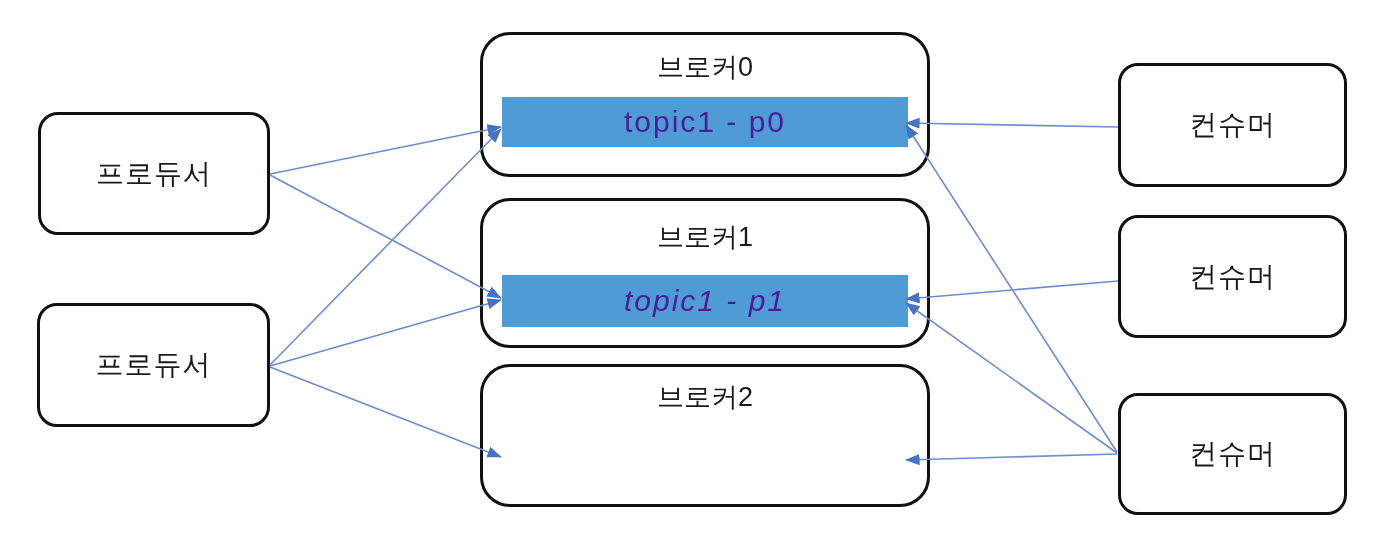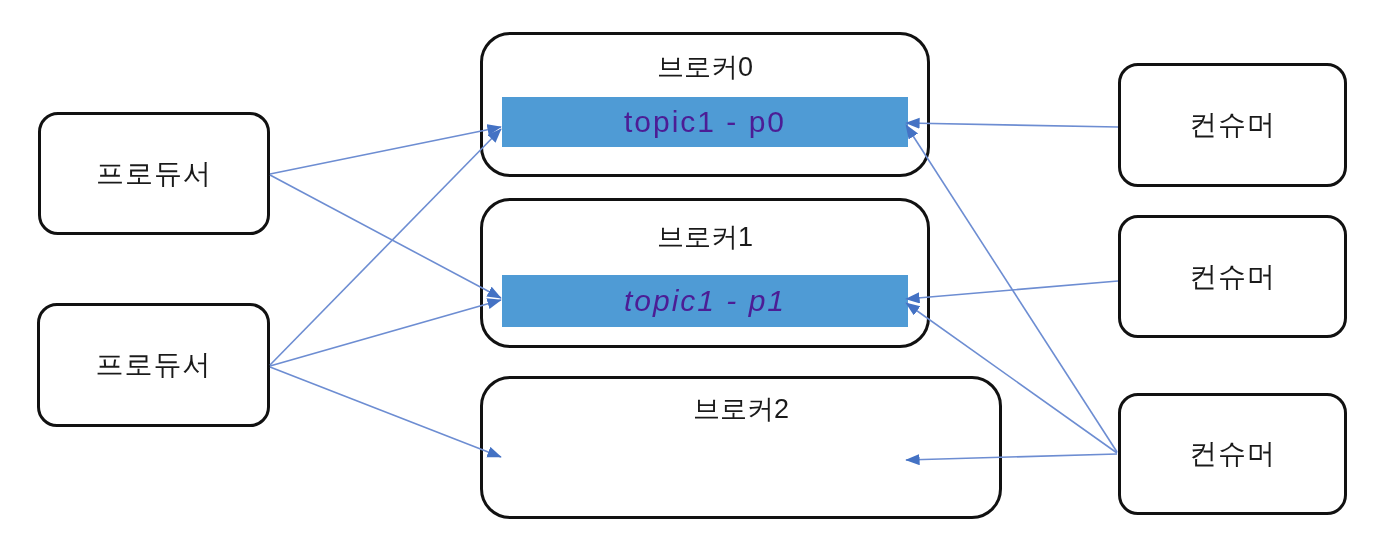--- a/index.html
+++ b/index.html
@@ -77,21 +77,21 @@
   <div class="box broker" style="left:480px; top:32px; width:450px; height:145px;">
     <div class="broker-title" style="top:14px;">브로커0</div>
     <div class="partition" style="top: 62px; height: 50px; background: rgb(79, 155, 213);">topic1 - p0</div>
   </div>
 
   <div class="box broker" style="left:480px; top:198px; width:450px; height:150px;">
     <div class="broker-title" style="top:18px;">브로커1</div>
     <div class="partition" style="top: 74px; height: 52px; background: rgb(79, 155, 213); font-style: italic;">topic1 - p1</div>
   </div>
 
-  <div class="box broker" style="left:480px; top:376px; width:522px; height:143px;">
+  <div class="box broker" style="left:480px; top:364px; width:450px; height:143px;">
     <div class="broker-title" style="top:12px;">브로커2</div>
   </div>
 
   <div class="box node" style="left:1118px; top:63px; width:229px; height:124px;">
     <span>컨슈머</span>
   </div>
   <div class="box node" style="left:1118px; top:215px; width:229px; height:123px;">
     <span>컨슈머</span>
   </div>
   <div class="box node" style="left:1118px; top:393px; width:229px; height:122px;">

